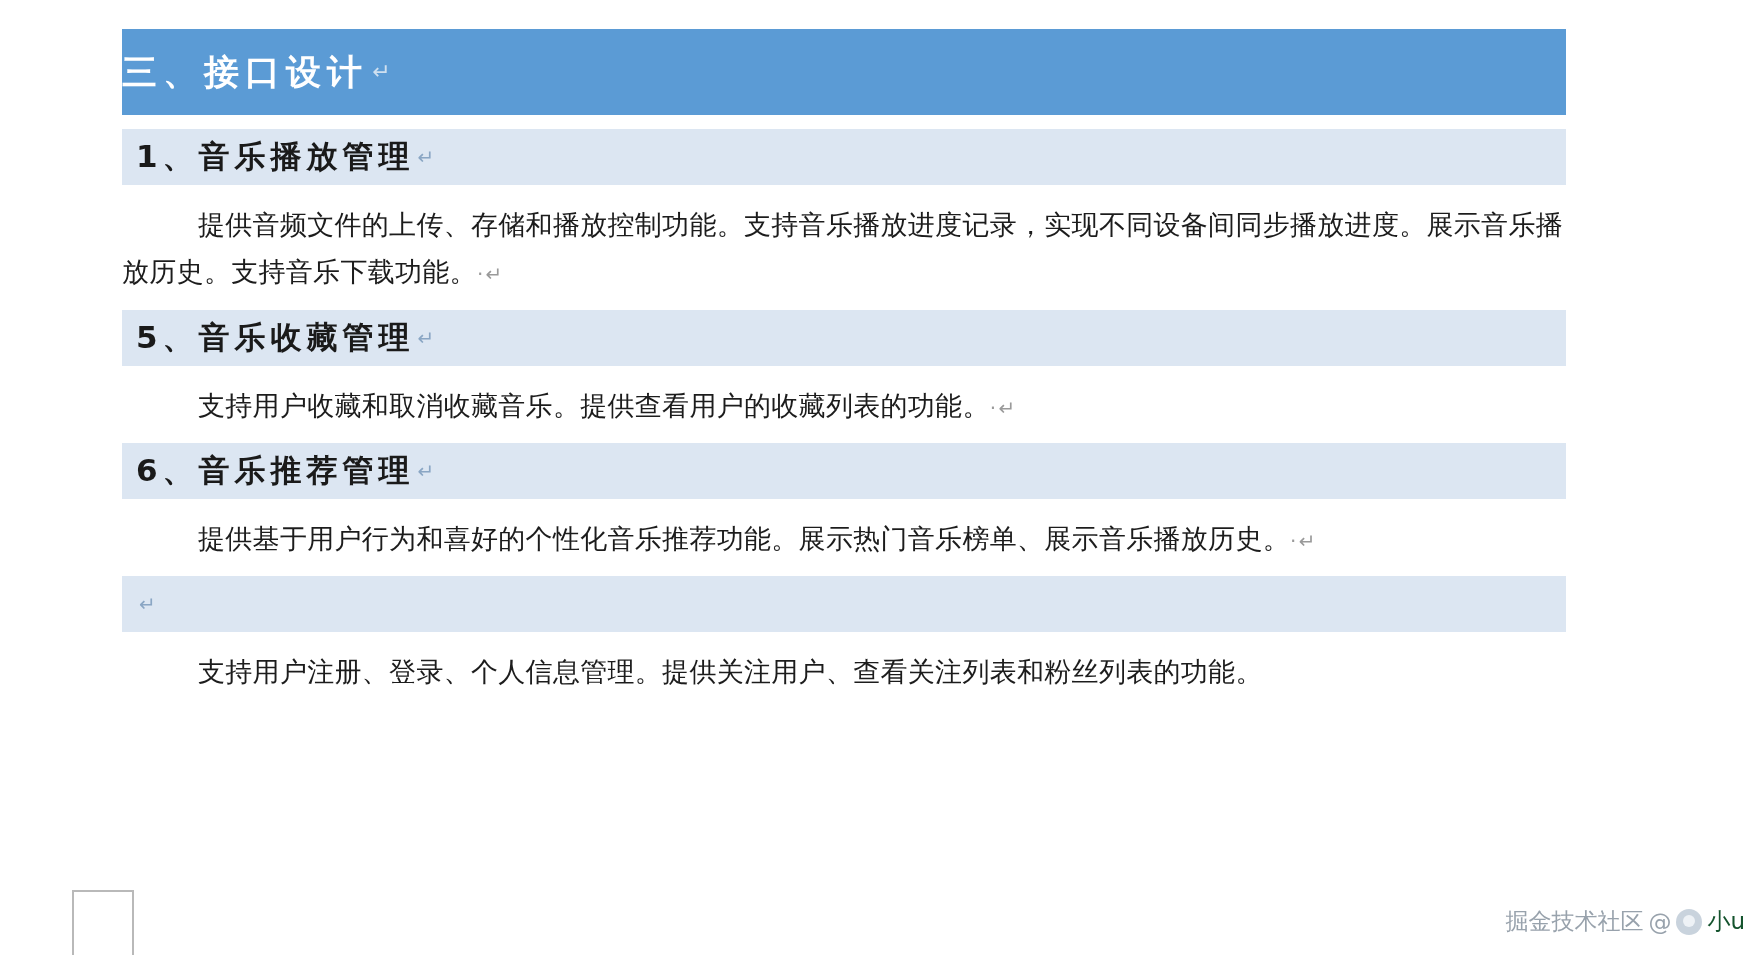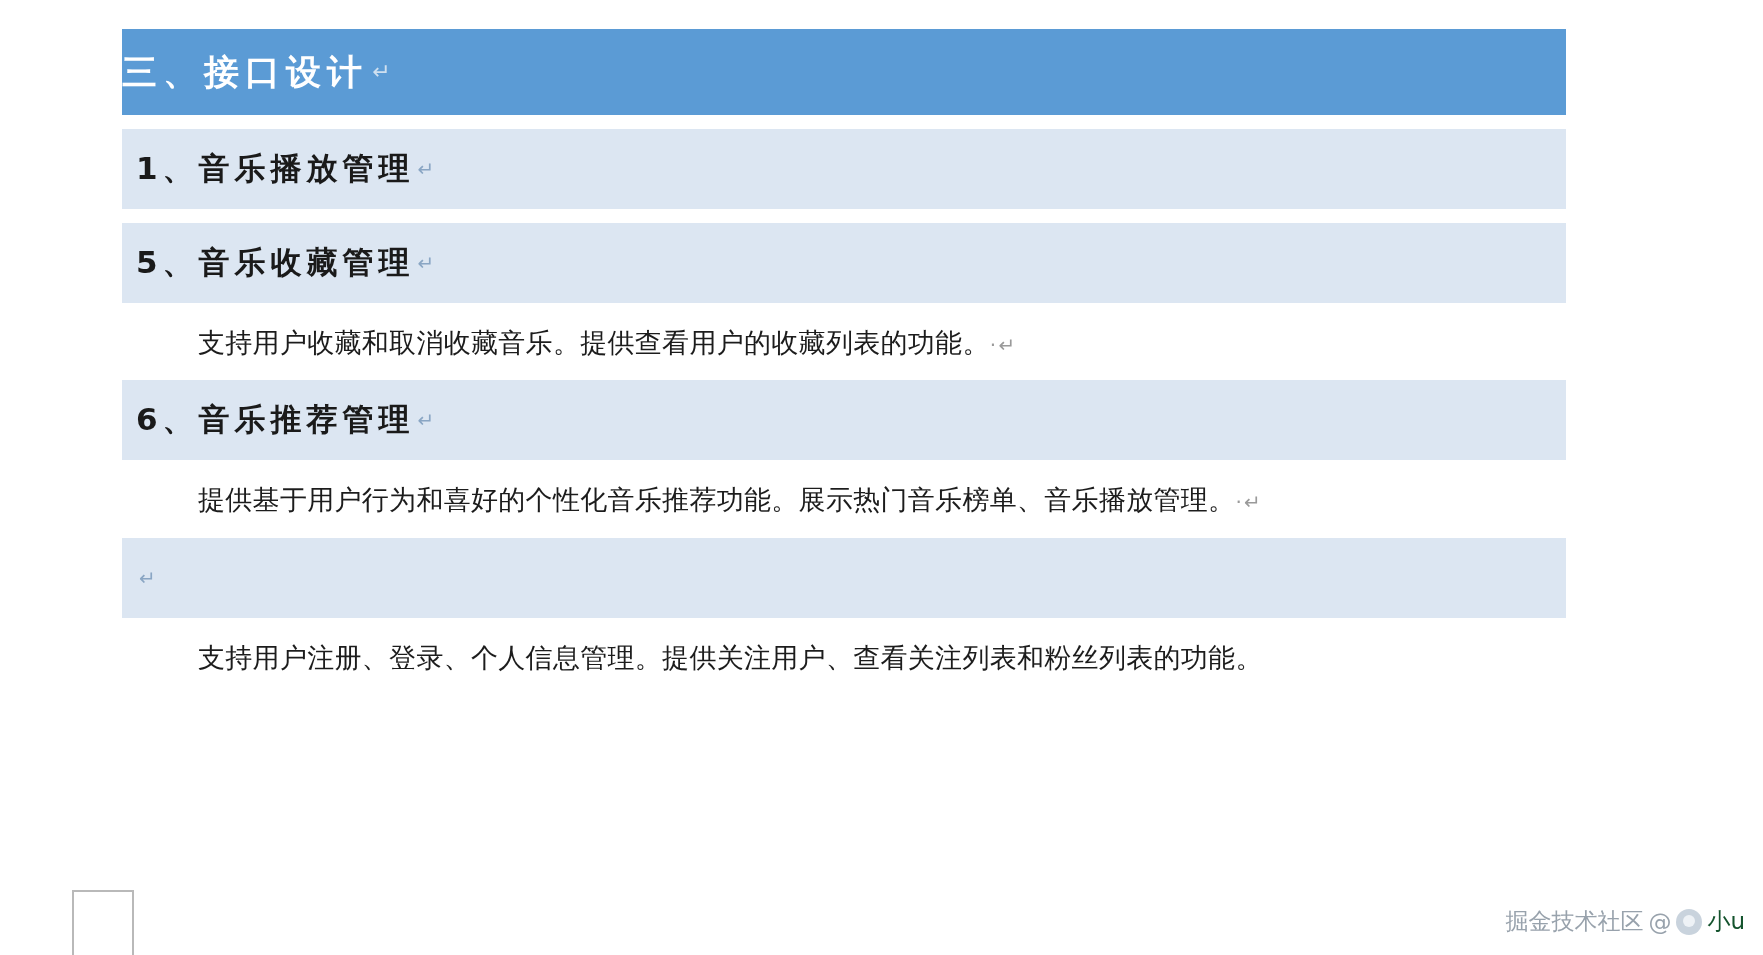--- a/index.html
+++ b/index.html
@@ -48,21 +48,21 @@
   .section-bar .pilcrow {
     color: #cfe0f0;
     font-size: 22px;
     margin-left: 4px;
   }
 
   
   .sub-bar {
     margin: 14px 0 0 122px;
     width: 1444px;
-    height: 80px;
+    height: 56px;
     background: #dce6f2;
     display: flex;
     align-items: center;
     box-sizing: border-box;
     padding-left: 14px;
   }
   .sub-bar .sub-title {
     font-size: 31px;
     font-weight: bold;
     color: #1a1a1a;
@@ -153,35 +153,38 @@
 
     <div class="section-bar">
       <span class="title">三、接口设计</span>
       <span class="pilcrow">↵</span>
     </div>
 
     <div class="sub-bar">
       <span class="sub-title">1、音乐播放管理</span>
       <span class="pilcrow">↵</span>
     </div>
+    <p class="para">
+      <span>提供音频文件的上传、存储和播放控制功能。支持音乐播放进度记录，实现不同设备间同步播放进度。展示音乐播放历史。支持音乐下载功能。</span><span class="dot">·</span><span class="pilcrow">↵</span>
+    </p>
 
     <div class="sub-bar">
       <span class="sub-title">5、音乐收藏管理</span>
       <span class="pilcrow">↵</span>
     </div>
     <p class="para tight">
       <span>支持用户收藏和取消收藏音乐。提供查看用户的收藏列表的功能。</span><span class="dot">·</span><span class="pilcrow">↵</span>
     </p>
 
     <div class="sub-bar">
       <span class="sub-title">6、音乐推荐管理</span>
       <span class="pilcrow">↵</span>
     </div>
     <p class="para tight">
-      <span>提供基于用户行为和喜好的个性化音乐推荐功能。展示热门音乐榜单、音乐播放管理。</span><span class="dot">·</span><span class="pilcrow">↵</span>
+      <span>提供基于用户行为和喜好的个性化音乐推荐功能。展示热门音乐榜单、展示音乐播放历史。</span><span class="dot">·</span><span class="pilcrow">↵</span>
     </p>
 
     <div class="sub-bar">
       <span class="pilcrow">↵</span>
     </div>
     <p class="para tight">
       <span>支持用户注册、登录、个人信息管理。提供关注用户、查看关注列表和粉丝列表的功能。</span>
     </p>
 
   </div>

